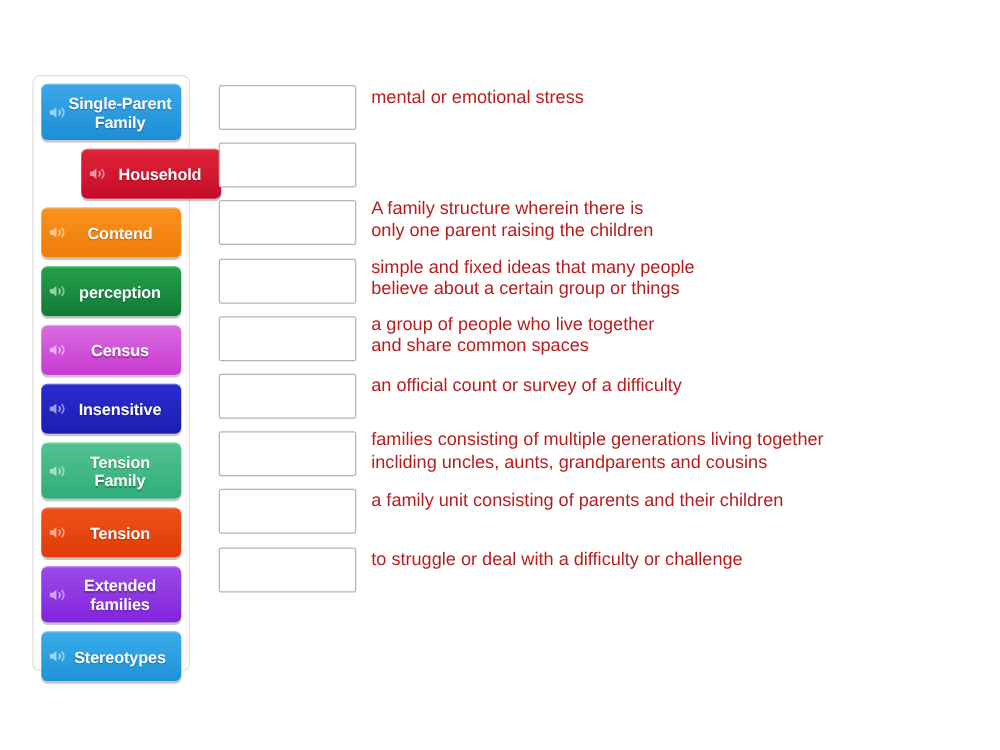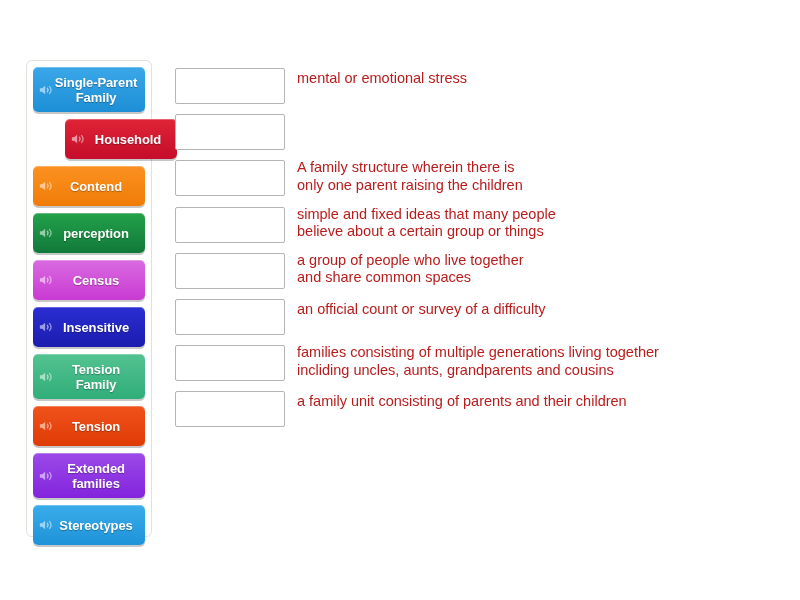--- a/index.html
+++ b/index.html
@@ -253,15 +253,19 @@
       </div>
       <div class="row two-line">
         <div class="dropzone"></div>
         <div class="definition">families consisting of multiple generations living together
 incliding uncles, aunts, grandparents and cousins</div>
       </div>
       <div class="row">
         <div class="dropzone"></div>
         <div class="definition">a family unit consisting of parents and their children</div>
       </div>
+      <div class="row">
+        <div class="dropzone"></div>
+        <div class="definition">to struggle or deal with a difficulty or challenge</div>
+      </div>
     </div>
 
 </div>
 
 </body></html>

